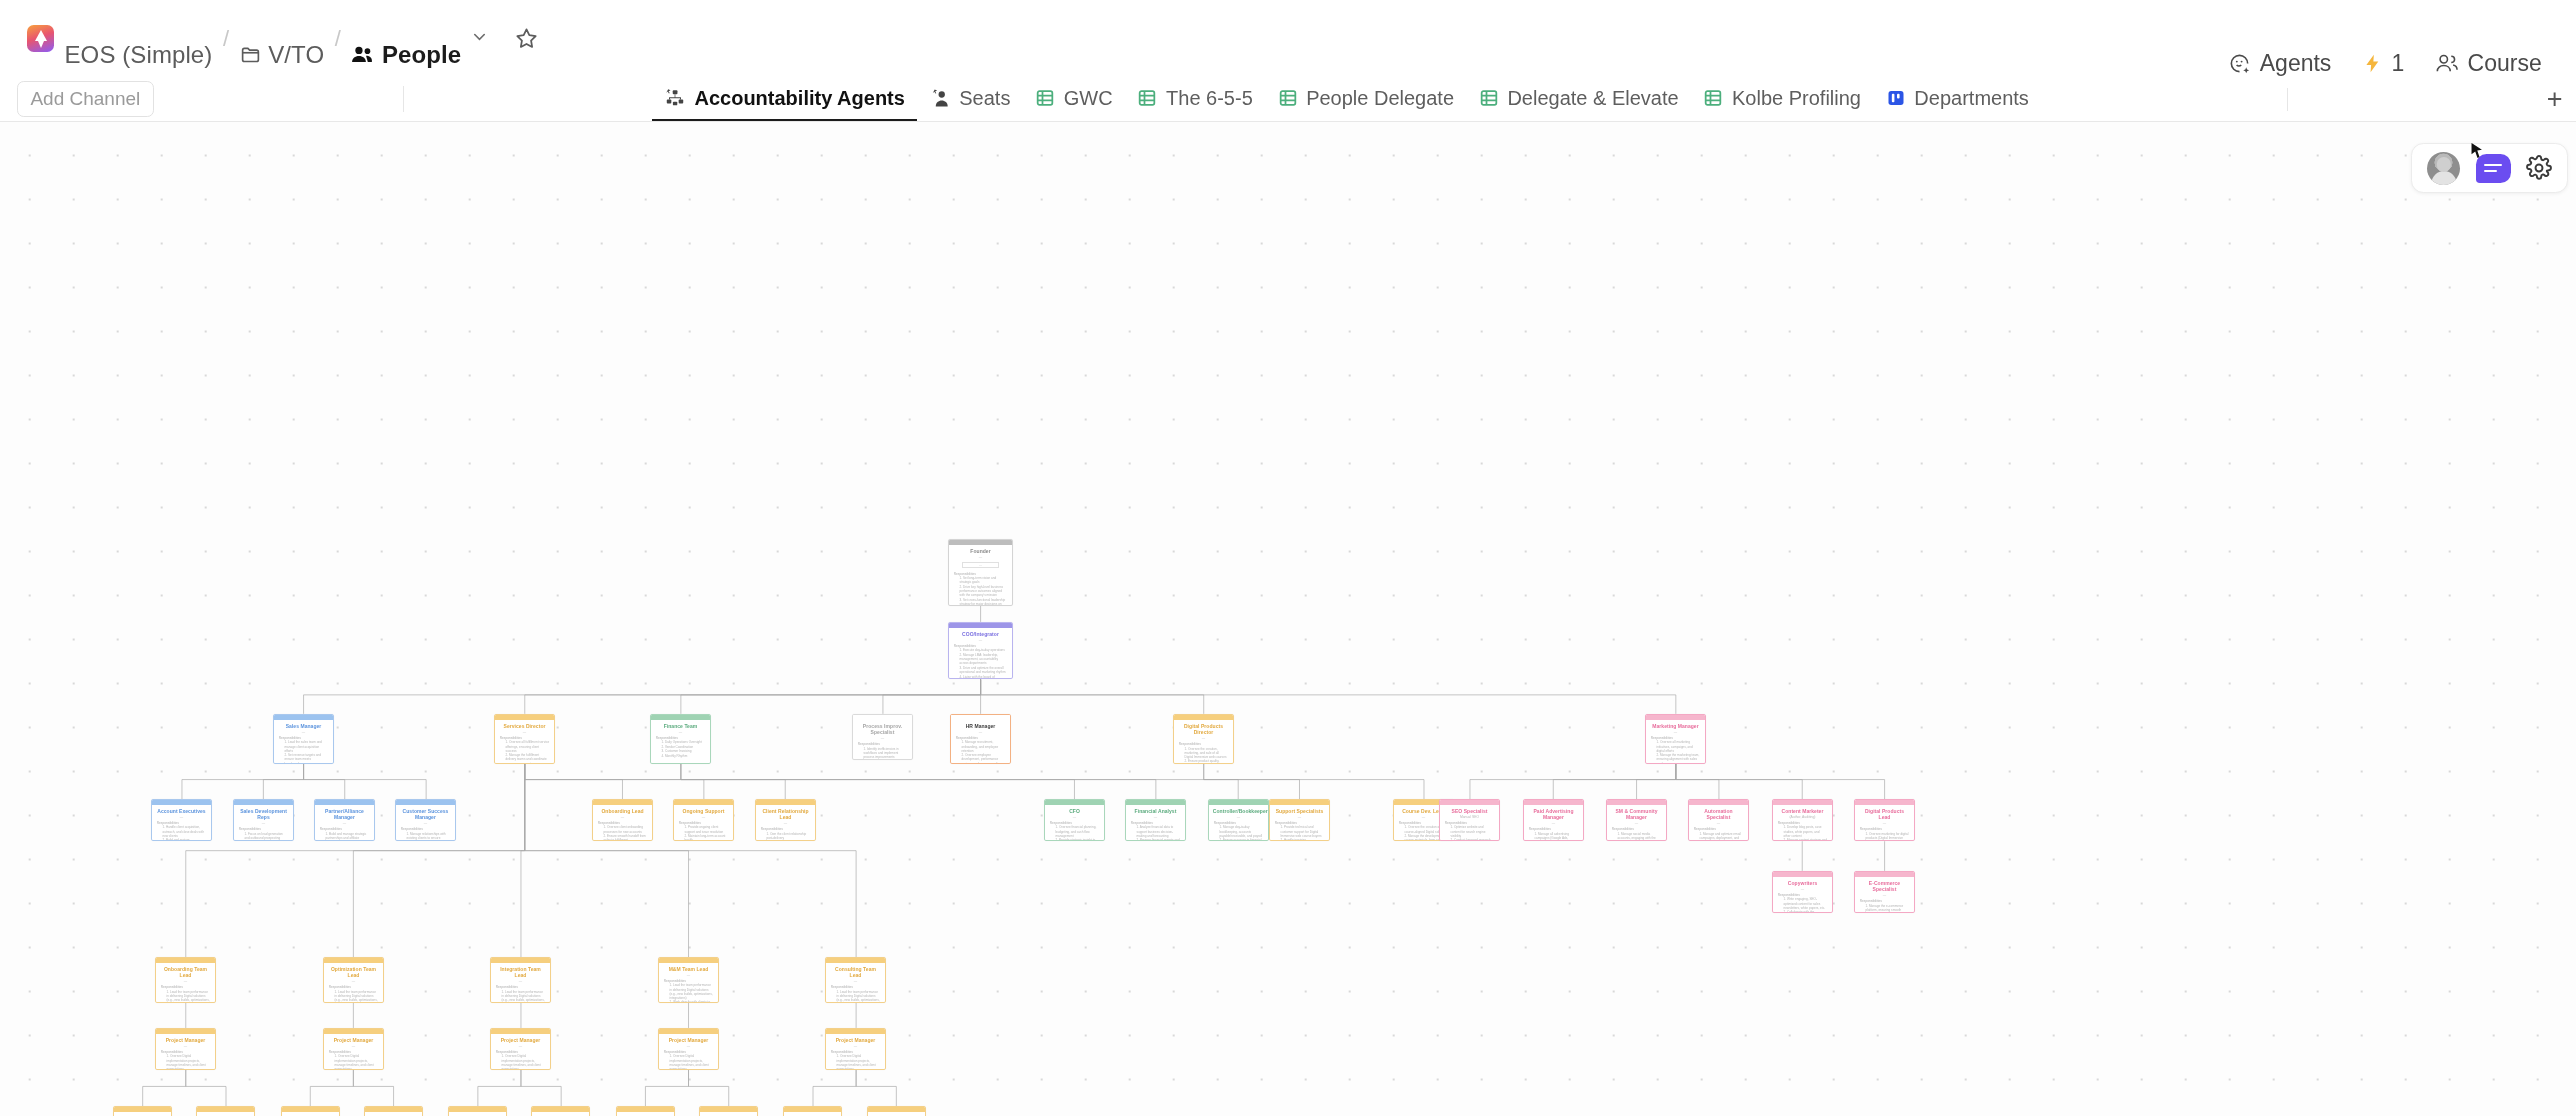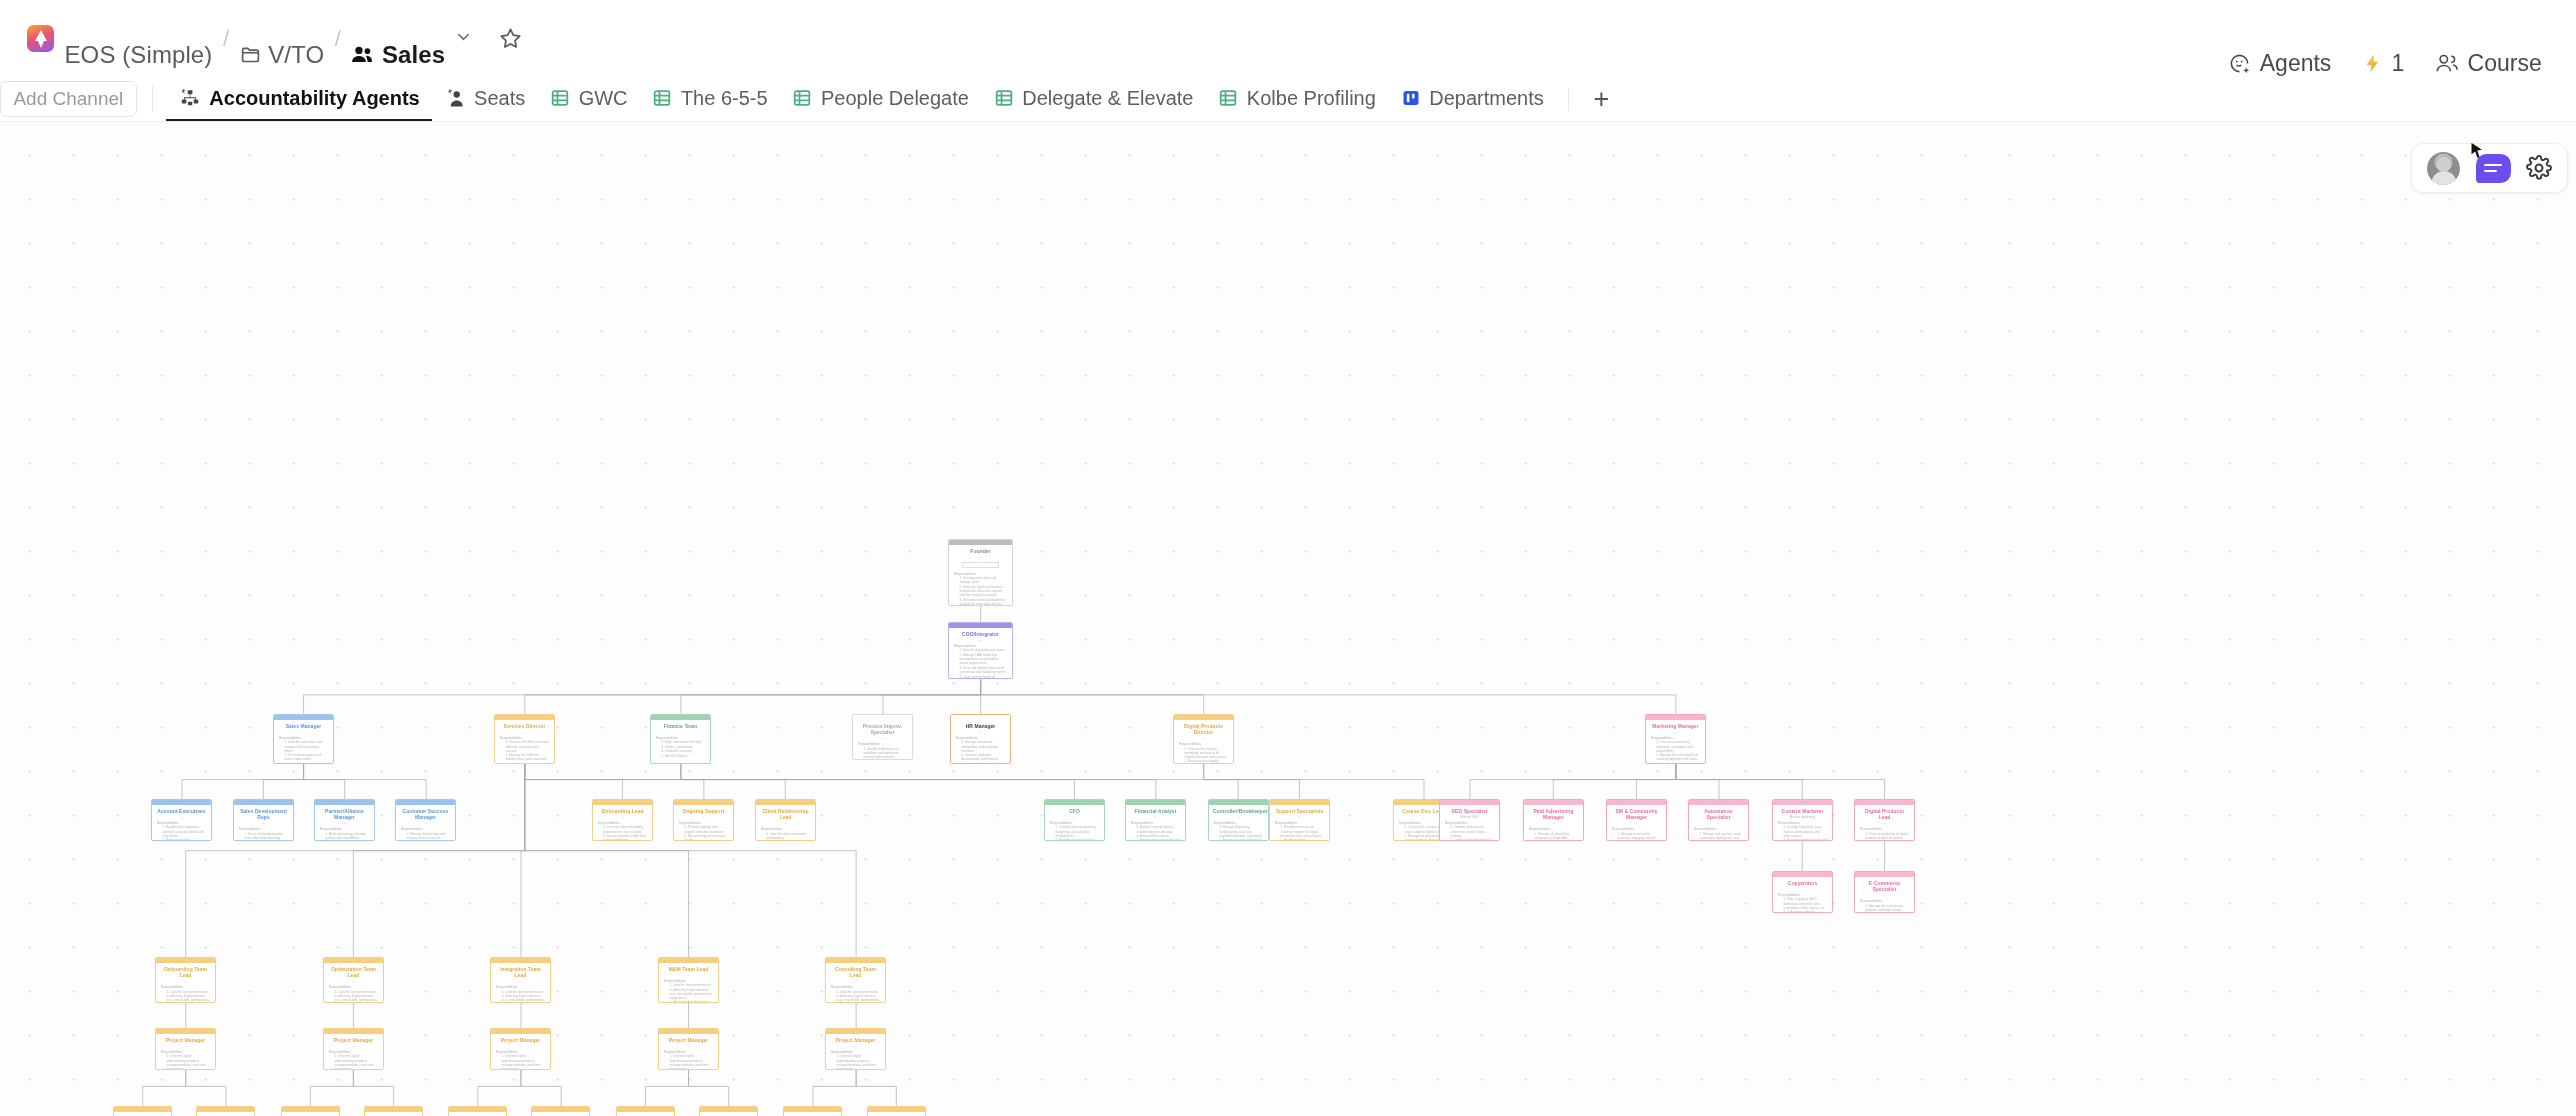--- a/index.html
+++ b/index.html
@@ -53,21 +53,23 @@
   .tr-item {
     display: flex; align-items: center; gap: 8.6px;
     font-size: 23px; color: #4a4a4a; padding: 0 15.3px; white-space: nowrap;
   }
 
   
   .tabbar {
     height: 45px; width: 100%;
     display: flex; align-items: stretch;
     border-bottom: 1px solid #e8e8e8;
+    padding-left: 17px;
     background: #fff;
+    justify-content: space-between;
   }
   .addchannel {
     align-self: center;
     border: 1px solid #e2e2e2; border-radius: 6.7px;
     padding: 5.7px 12.4px; font-size: 19px; color: #9a9a9a;
     background: #fff; white-space: nowrap;
   }
   .tabdiv { width: 1px; background: #e6e6e6; margin: 8.6px 13.4px 8.6px 15.3px; }
   .tabs { display: flex; align-items: stretch; gap: 0; }
   .tab {
@@ -195,21 +197,21 @@
     <span class="sep">/</span>
     <span class="crumb active">
       <span class="ico">
         <svg width="23" height="19" viewBox="0 0 26 20" fill="#111">
           <circle cx="9" cy="5.4" r="4.1"></circle>
             <circle cx="18.6" cy="6.2" r="3.2"></circle>
           <path d="M1.2 18.6c0-4.3 3.5-6.8 7.8-6.8s7.8 2.5 7.8 6.8z"></path>
           <path d="M17 11.4c3.7 0 6.6 2 6.6 5.4v1.8H19z"></path>
         </svg>
       </span>
-      <span>Sales</span>
+      <span>People</span>
     </span>
     <span class="chev">
       <svg width="19" height="19" viewBox="0 0 24 24" fill="none" stroke="#6d6d6d" stroke-width="2.1" stroke-linecap="round">
           <path d="M6 9.5l6 6 6-6"></path>
         </svg>
     </span>
     <span class="star">
       <svg width="25" height="25" viewBox="0 0 24 24" fill="none" stroke="#5c5c5c" stroke-width="1.7" stroke-linejoin="round">
         <path d="M12 3.2l2.7 5.6 6.1.9-4.4 4.3 1 6.1-5.4-2.9-5.4 2.9 1-6.1L3.2 9.7l6.1-.9z"></path>
       </svg>

